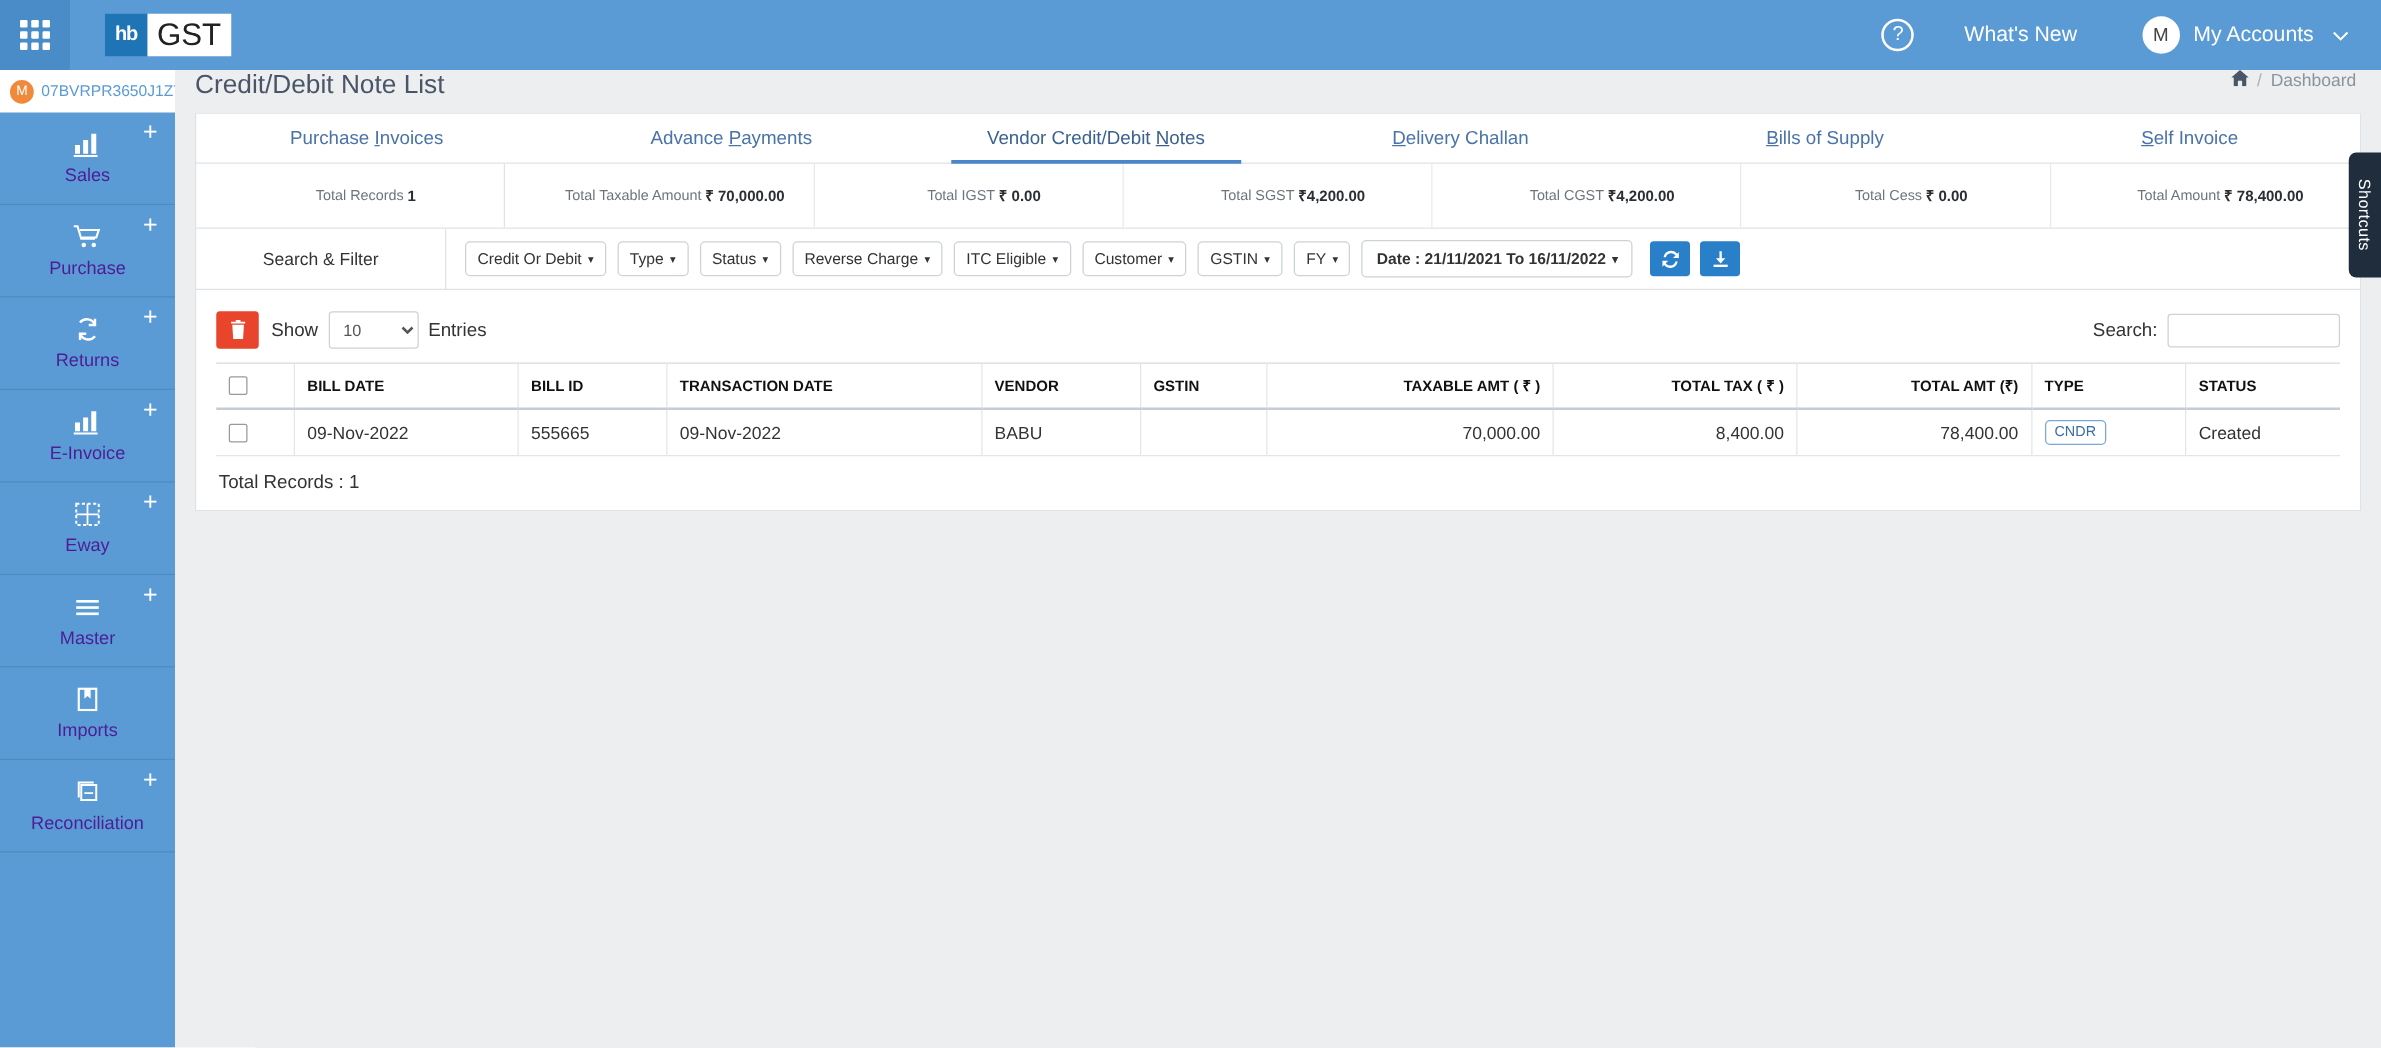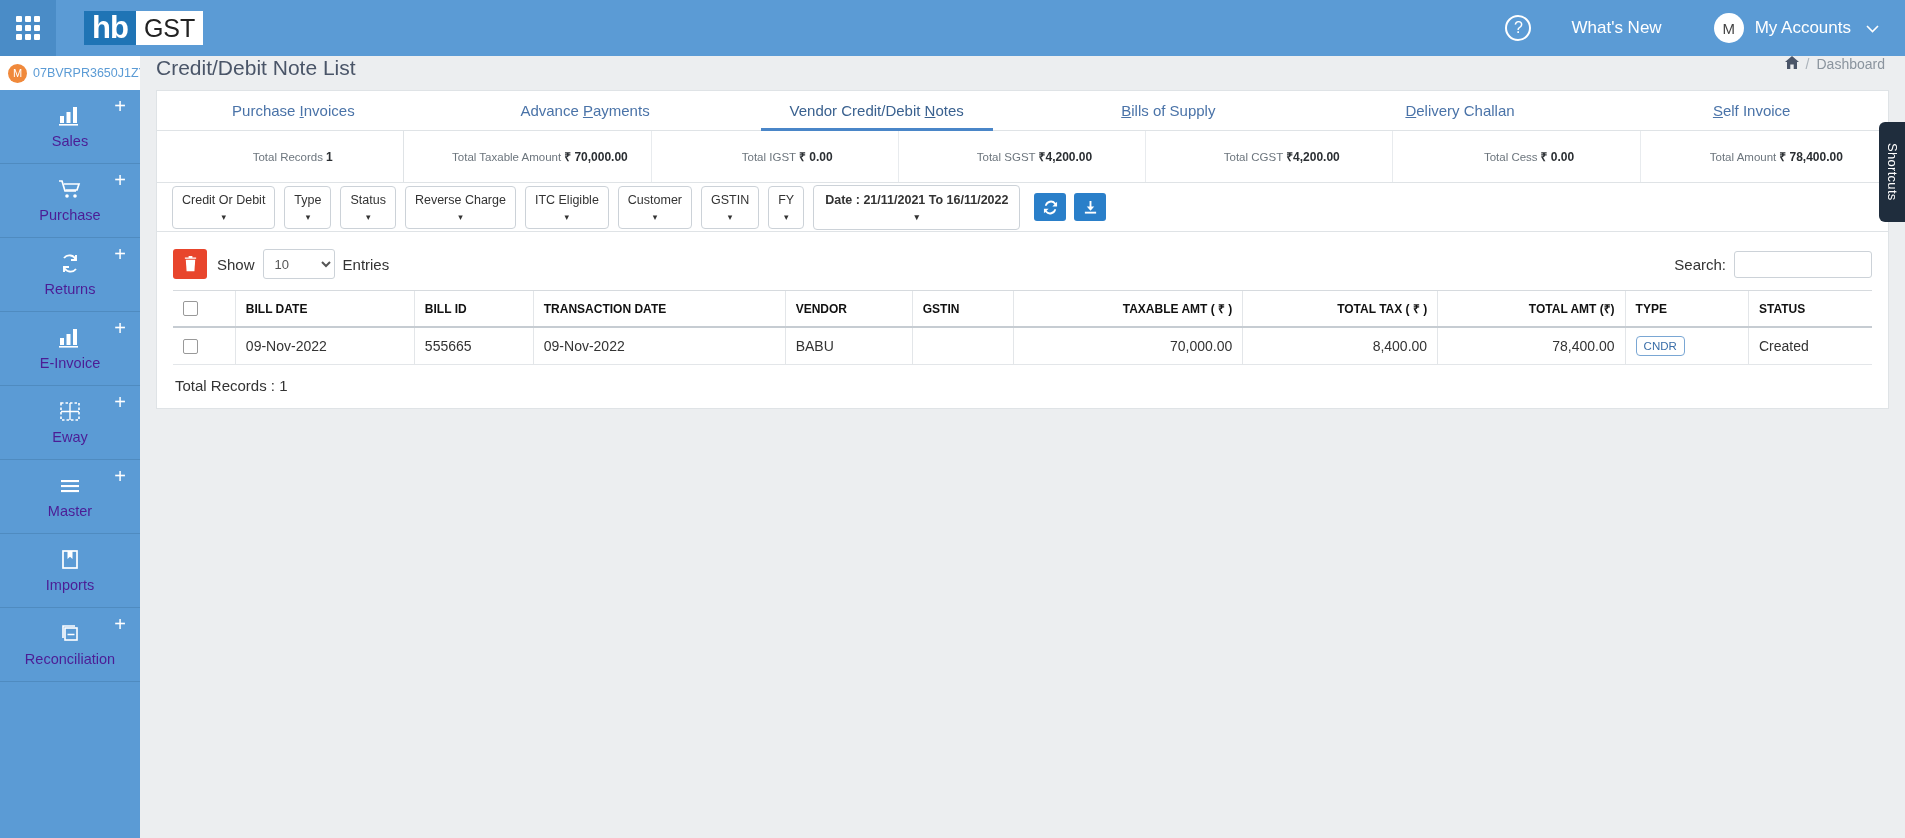--- a/index.html
+++ b/index.html
@@ -19,21 +19,21 @@
   .apps-btn {
     width: 56px; height: 56px; background: #4a8cc7;
     display: flex; align-items: center; justify-content: center;
     cursor: pointer;
   }
   .apps-grid { display: grid; grid-template-columns: repeat(3, 6px); gap: 3px; }
   .apps-grid i { width: 6px; height: 6px; background: #fff; display: block; border-radius: 1px; }
 
   .logo { margin-left: 28px; display: flex; height: 34px; align-items: stretch;
           font-family: "Liberation Sans", sans-serif; }
-  .logo .hb { background: #1f74b5; color: #fff; font-size: 31px; font-weight: bold;
+  .logo .hb { background: #1f74b5; color: #fff; font-size: 16px; font-weight: bold;
               padding: 0 8px; display: flex; align-items: center; letter-spacing: -1px; }
   .logo .gst { background: #fff; color: #222; font-size: 25px; font-weight: normal;
                padding: 0 8px; display: flex; align-items: center; letter-spacing: 0px; }
 
   .top-right { margin-left: auto; display: flex; align-items: center; padding-right: 26px; gap: 0; }
   .help-icon { width: 26px; height: 26px; border: 2px solid #fff; border-radius: 50%;
                color: #fff; font-size: 16px; display: flex; align-items: center;
                justify-content: center; cursor: pointer; margin-right: 40px; }
   .whats-new { color: #fff; font-size: 17px; cursor: pointer; margin-right: 52px; }
   .acct { display: flex; align-items: center; cursor: pointer; gap: 11px; }
@@ -107,21 +107,21 @@
   
   .filterbar { display: flex; align-items: center; height: 49px;
                border-bottom: 1px solid #dfe3e6; }
   .sf-label { width: 200px; text-align: center; font-size: 14px; color: #333;
               border-right: 1px solid #dfe3e6; height: 49px; display: flex;
               align-items: center; justify-content: center; }
   .filters { display: flex; align-items: center; gap: 9px; padding-left: 15px; }
   .fbtn { border: 1px solid #ccd2d8; background: #fff; border-radius: 4px;
           font-size: 12.5px; color: #333; padding: 6px 9px; cursor: pointer;
           display: flex; align-items: center; gap: 5px; white-space: nowrap;
-          font-family: "Liberation Sans", sans-serif; flex-direction: column; }
+          font-family: "Liberation Sans", sans-serif; }
   .fbtn .car { font-size: 9px; }
   .fbtn.date { font-weight: bold; padding: 7px 11px; }
   .icon-btn { width: 32px; height: 28px; background: #2a7fc9; border: none;
               border-radius: 3px; color: #fff; display: flex; align-items: center;
               justify-content: center; cursor: pointer; }
 
   
   .table-area { padding: 12px 16px 14px 16px; }
   .tbl-controls { display: flex; align-items: center; height: 40px; }
   .trash-btn { background: #e8452c; border: none; width: 34px; height: 30px;
@@ -317,24 +317,24 @@
         <div class="tab">
           <span>Purchase <u>I</u>nvoices</span>
         </div>
         <div class="tab">
           <span>Advance <u>P</u>ayments</span>
         </div>
         <div class="tab active">
           <span>Vendor Credit/Debit <u>N</u>otes</span>
         </div>
         <div class="tab">
+          <span><u>D</u>elivery Challan</span>
+        </div>
+        <div class="tab">
           <span><u>B</u>ills of Supply</span>
-        </div>
-        <div class="tab">
-          <span><u>D</u>elivery Challan</span>
         </div>
         <div class="tab">
           <span><u>S</u>elf Invoice</span>
         </div>
       </div>
 
     <div class="stats-wrap">
       <div class="stats" id="stats">
           <div class="stat">
             <div class="stat-label">Total Records</div>
@@ -361,20 +361,21 @@
             <div class="stat-value">₹ 0.00</div>
           </div>
           <div class="stat">
             <div class="stat-label">Total Amount</div>
             <div class="stat-value">₹ 78,400.00</div>
           </div>
         </div>
     </div>
 
     <div class="filterbar">
+      <div class="sf-label">Search &amp; Filter</div>
       <div class="filters" id="filters">
           <button class="fbtn">
             <span>Credit Or Debit</span>
             <span class="car">▾</span>
           </button>
           <button class="fbtn">
             <span>Type</span>
             <span class="car">▾</span>
           </button>
           <button class="fbtn">

